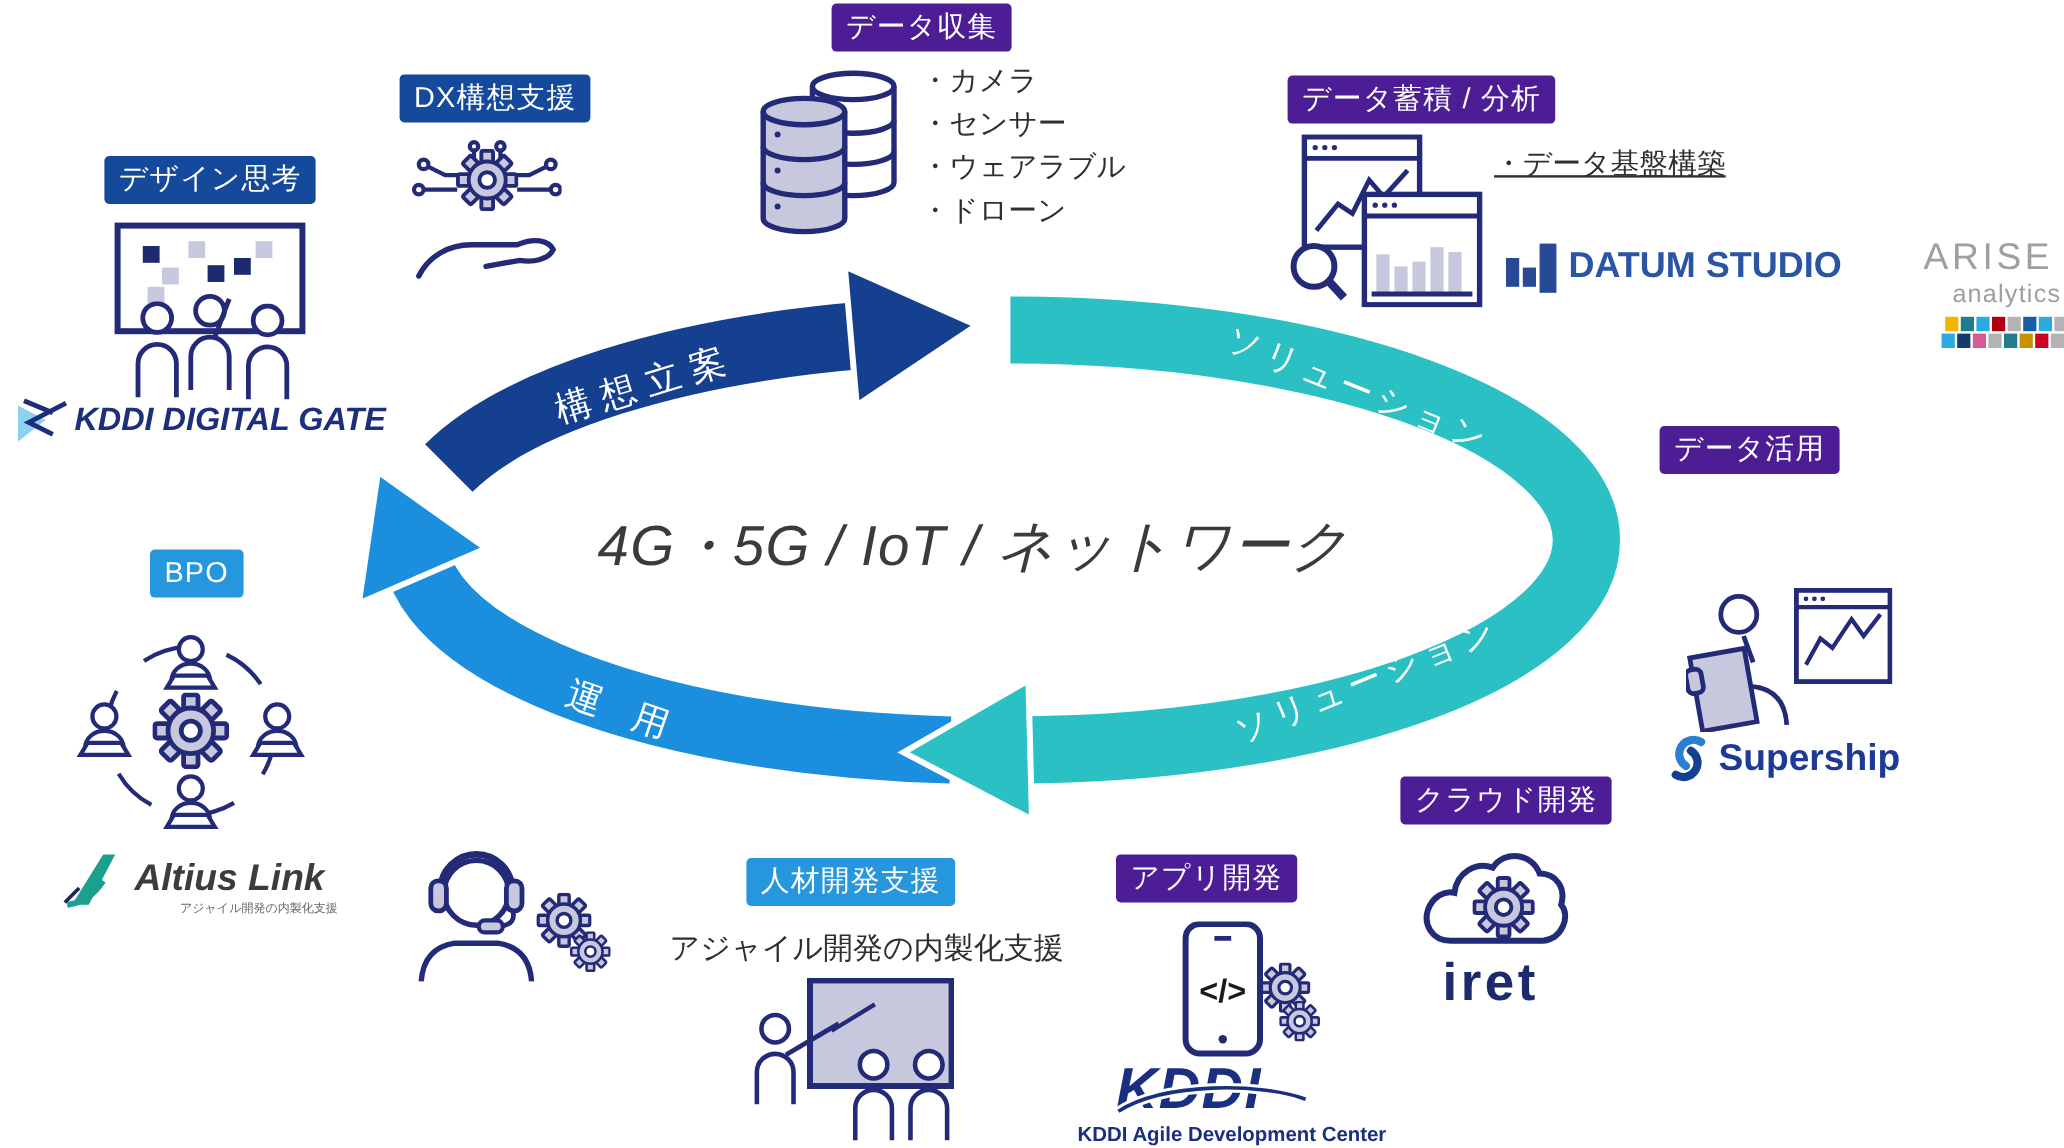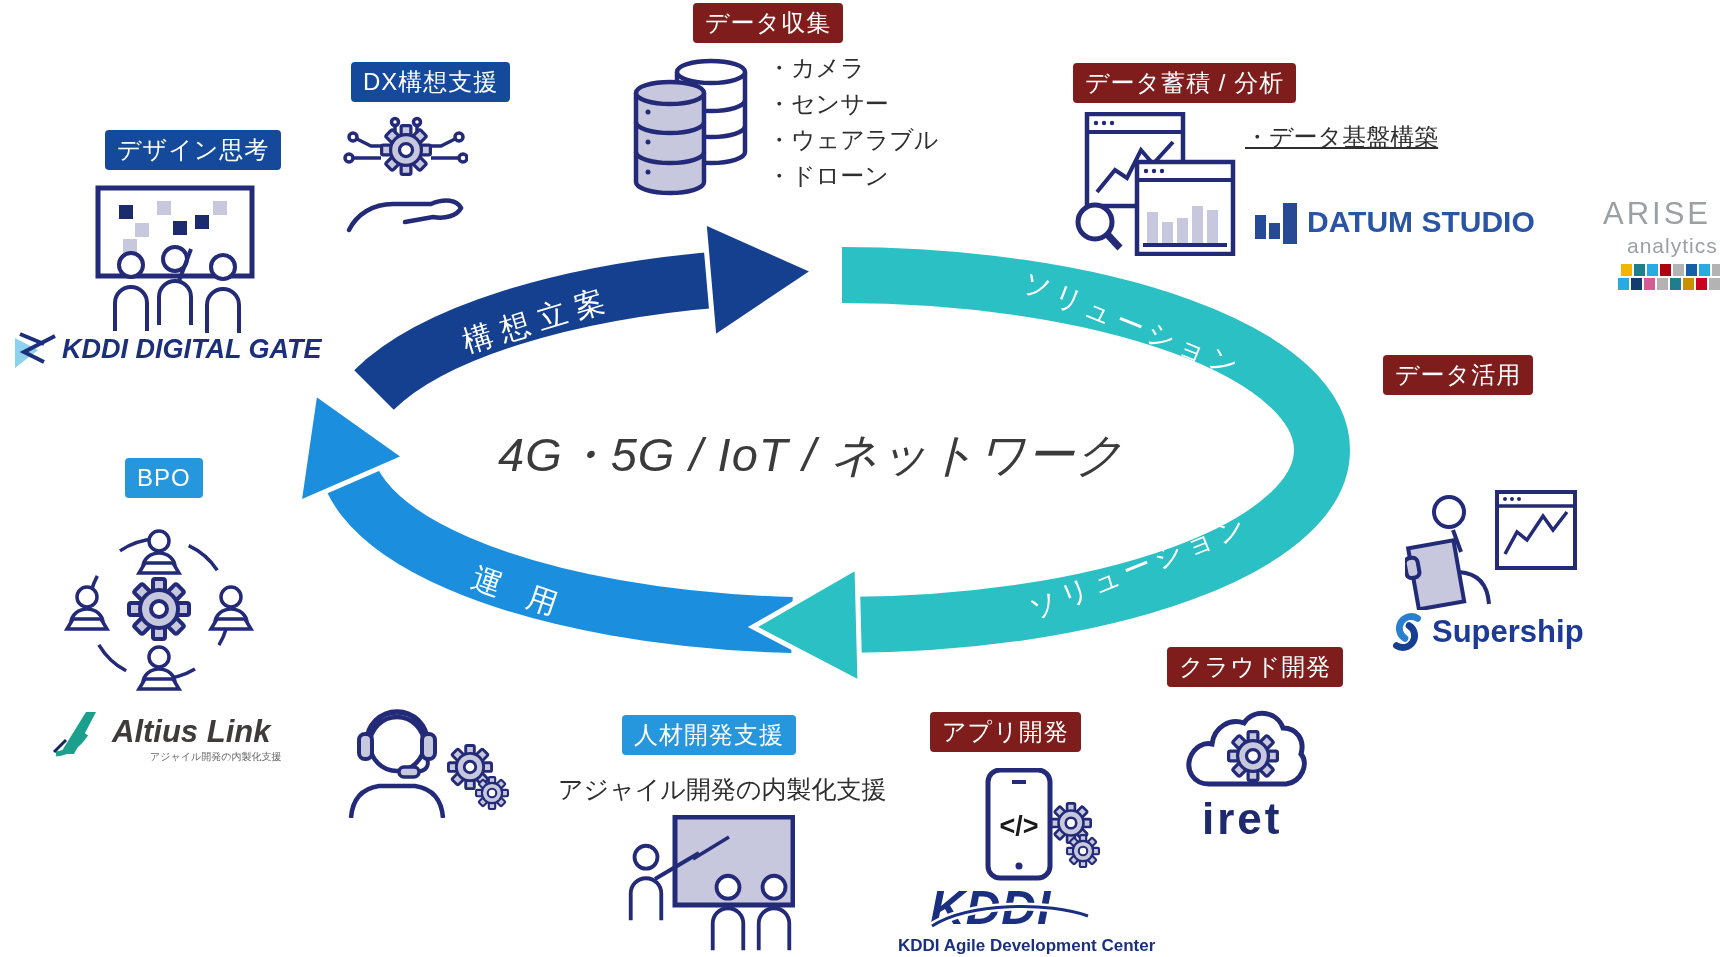--- a/index.html
+++ b/index.html
@@ -1,22 +1,22 @@
 <!DOCTYPE html>
 <html><head>
 <meta charset="utf-8">
 <style>
   html,body{margin:0;padding:0;background:#fff;}
   #stage{position:relative;width:1720px;height:957px;background:#fff;overflow:hidden;
          font-family:"Liberation Sans","DejaVu Sans",sans-serif;}
   .abs{position:absolute;}
   .badge{position:absolute;color:#fff;font-size:24px;line-height:30px;padding:5px 12px;
          border-radius:4px;white-space:nowrap;letter-spacing:1px;}
-  .badge.navy{background:#14499c;margin-left:18px;}
-  .badge.teal{background:#7f1d1d;}
+  .badge.navy{background:#14499c;}
+  .badge.teal{background:#4c1d95;}
   .badge.blue{background:#2697dd;}
   .bullets{position:absolute;color:#2f2f2f;font-size:24px;white-space:nowrap;}
   .bullets div{height:36px;line-height:36px;}
   .bullets.tight div{height:33px;line-height:33px;}
   .arc-label{position:absolute;color:#fff;white-space:nowrap;font-weight:500;}
   .center-label{position:absolute;color:#3b3b3b;font-size:47px;font-style:italic;
                 white-space:nowrap;letter-spacing:1px;}
   .note{position:absolute;color:#2f2f2f;font-size:25px;white-space:nowrap;}
   .logo-text{position:absolute;white-space:nowrap;font-weight:bold;}
   .mosaic{display:flex;gap:2px;}

